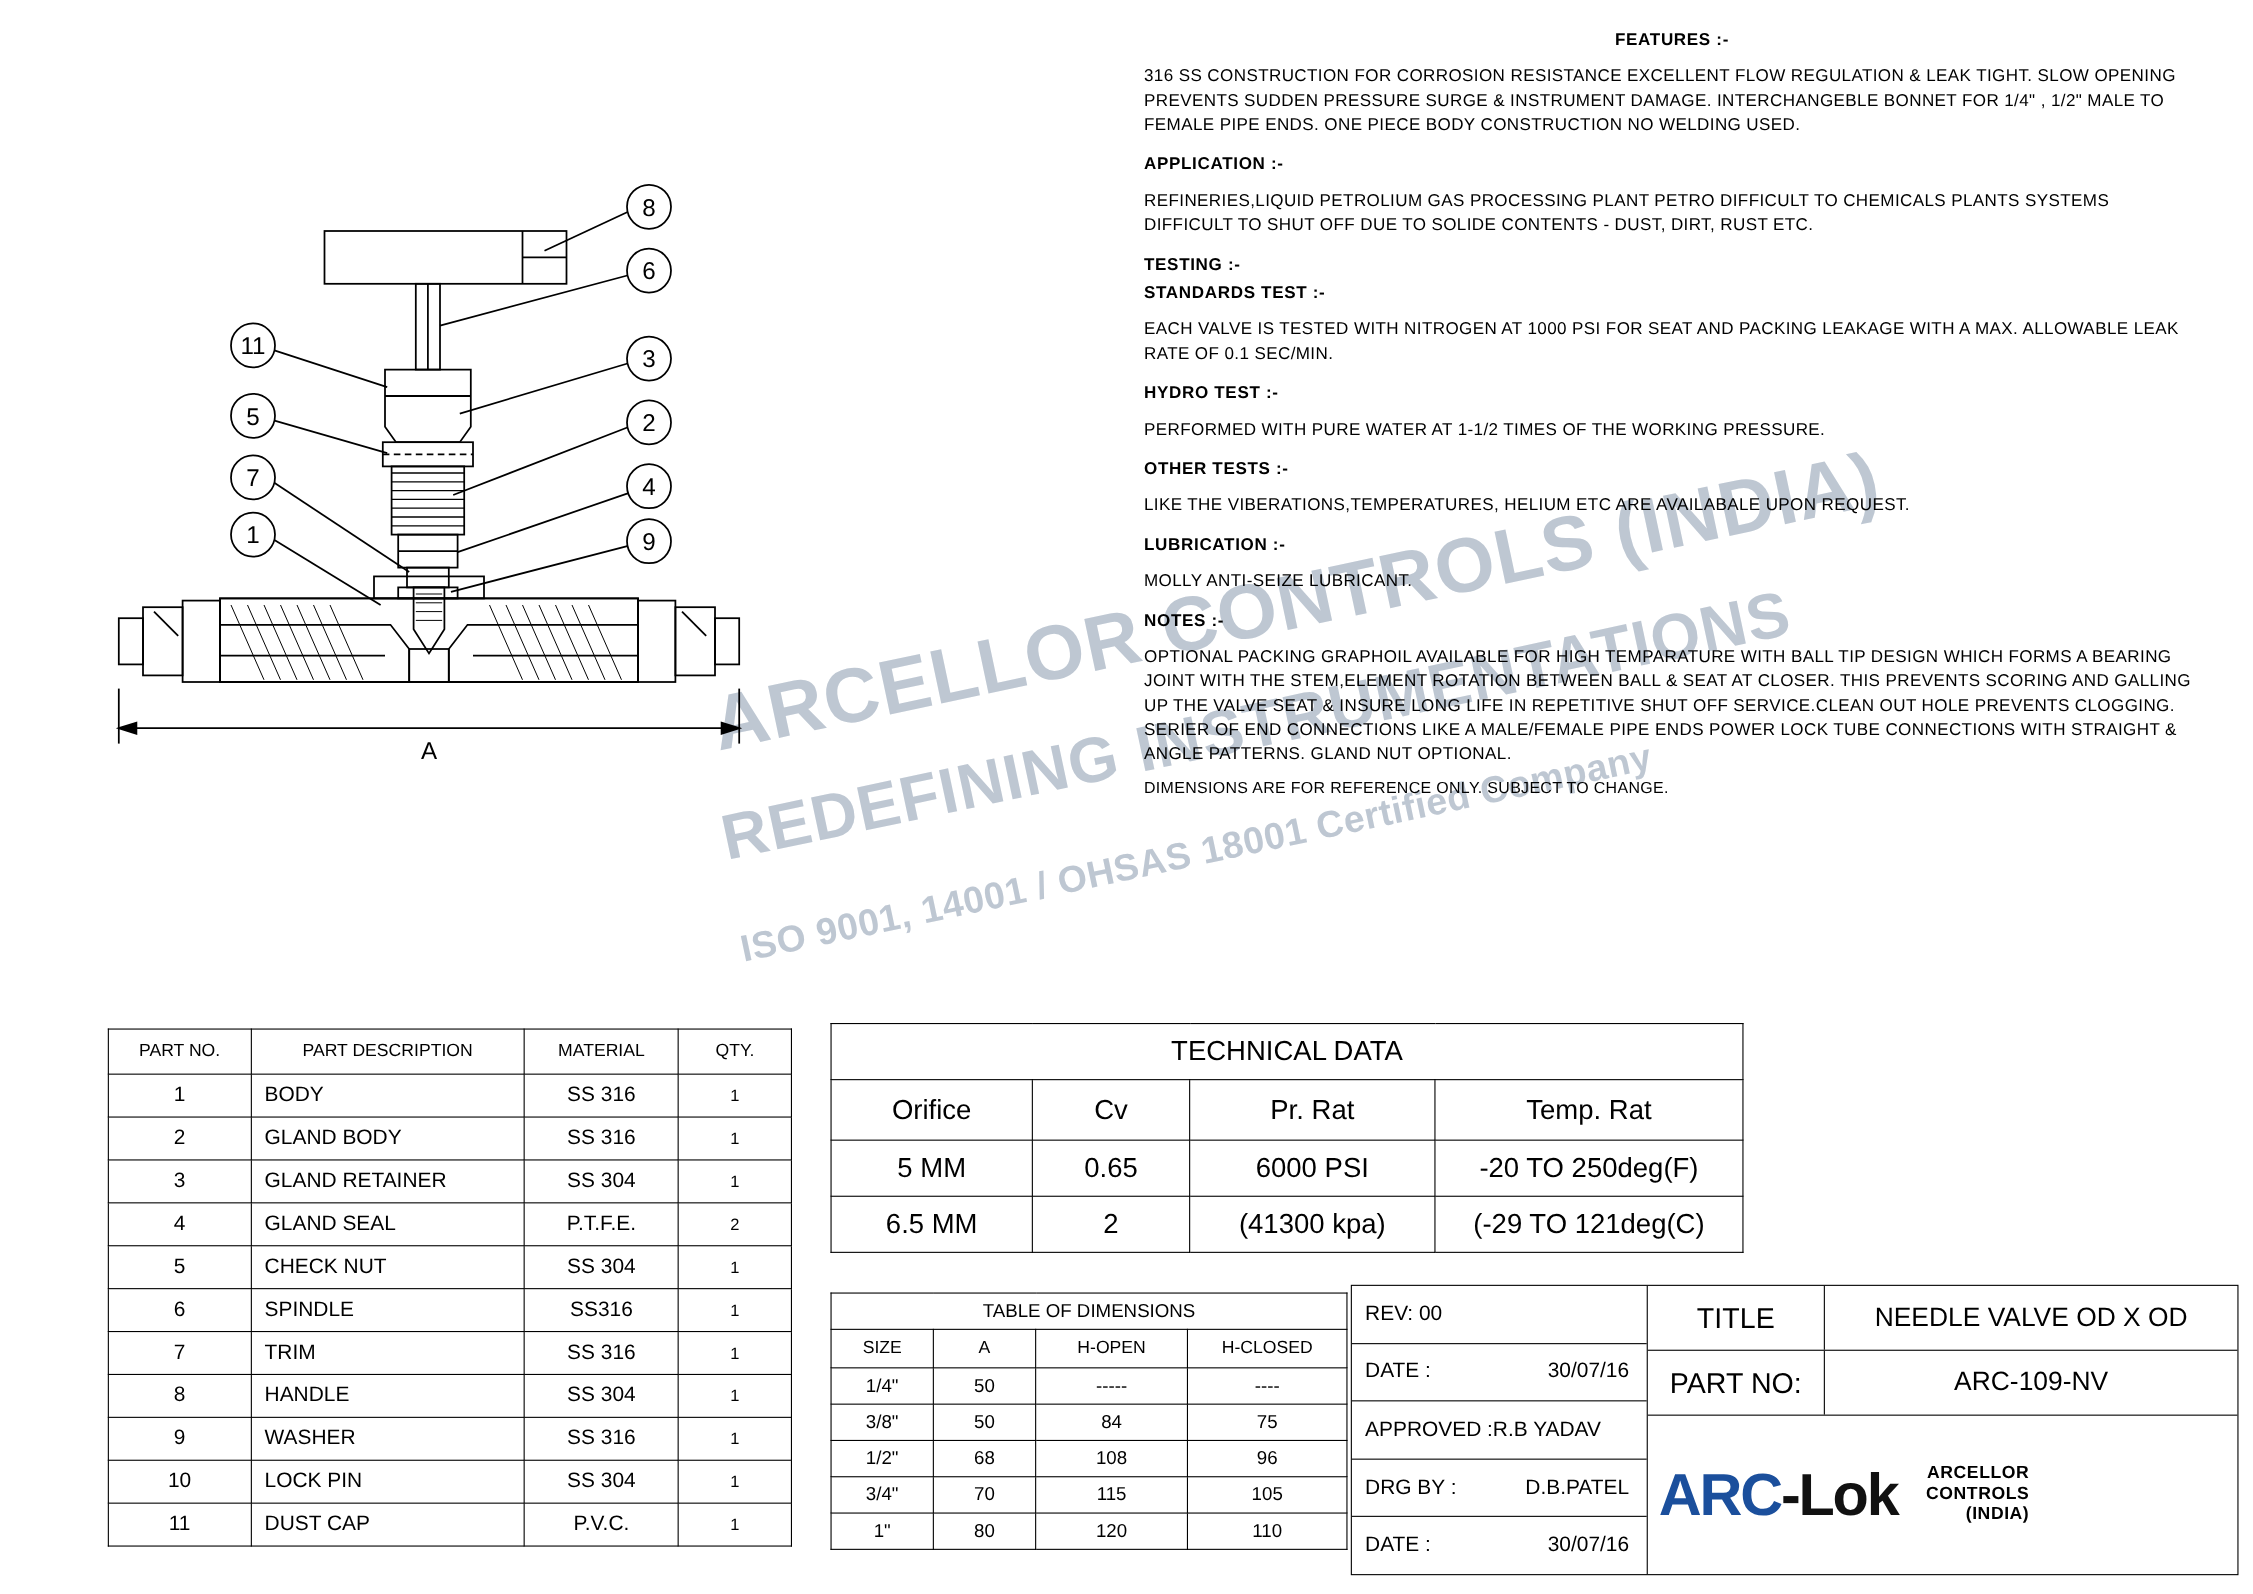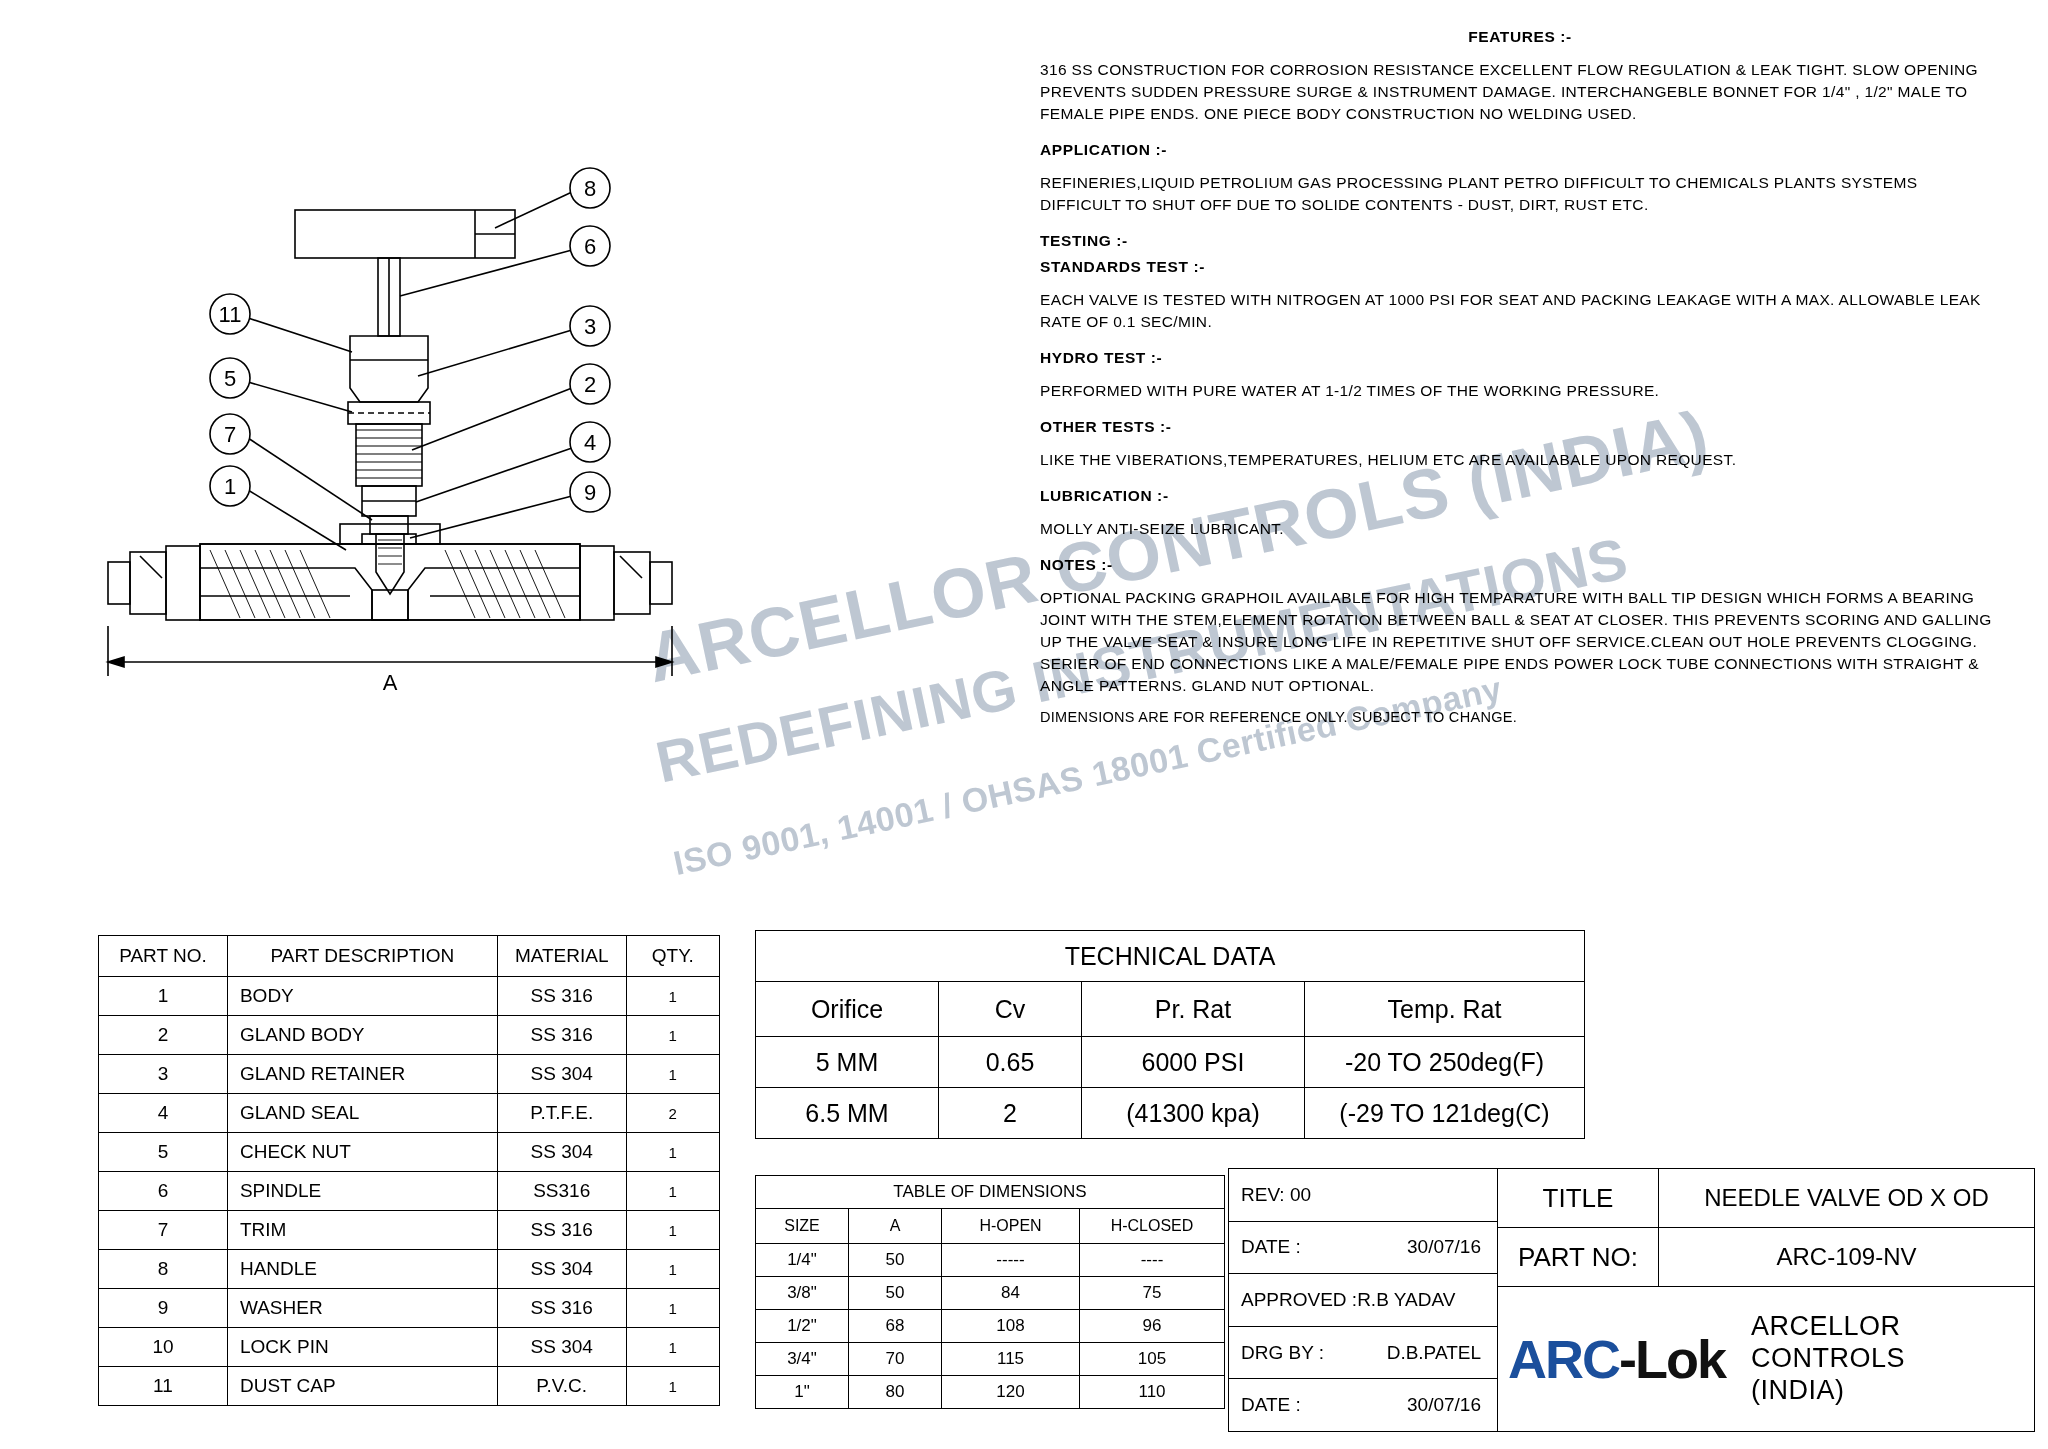--- a/index.html
+++ b/index.html
@@ -130,23 +130,23 @@
   
   .parts-table {
     position: absolute;
     left: 98px;
     top: 935px;
     width: 622px;
     z-index: 12;
   }
   .parts-table table { width: 100%; }
   .parts-table th {
-    font-size: 19px;
+    font-size: 16px;
     height: 40px;
-    padding: 0 4px;
+    padding: 0 16px;
   }
   .parts-table td {
     font-size: 19px;
     height: 38px;
     padding: 0 4px;
   }
   .parts-table td.desc {
     text-align: left;
     padding-left: 12px;
   }
@@ -266,24 +266,25 @@
   .arc-lok {
     font-size: 54px;
     font-weight: bold;
     font-family: "Liberation Sans", sans-serif;
     letter-spacing: -2px;
     line-height: 1;
   }
   .arc-lok .blue { color: #1b4f9c; }
   .arc-lok .dark { color: #111; }
   .company-name {
-    font-size: 27px;
-    font-weight: normal;
+    font-size: 16px;
+    font-weight: bold;
     line-height: 1.18;
     letter-spacing: 0.5px;
+    text-align: right;
   }
 </style>
 </head>
 <body>
 
 <div class="page">
 
   <div class="watermark">
     <div class="wm-line1">ARCELLOR CONTROLS (INDIA)</div>
     <div class="wm-line2">REDEFINING INSTRUMENTATIONS</div>

